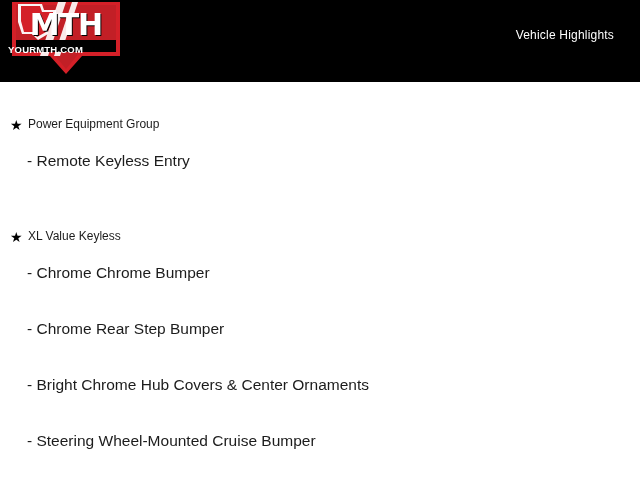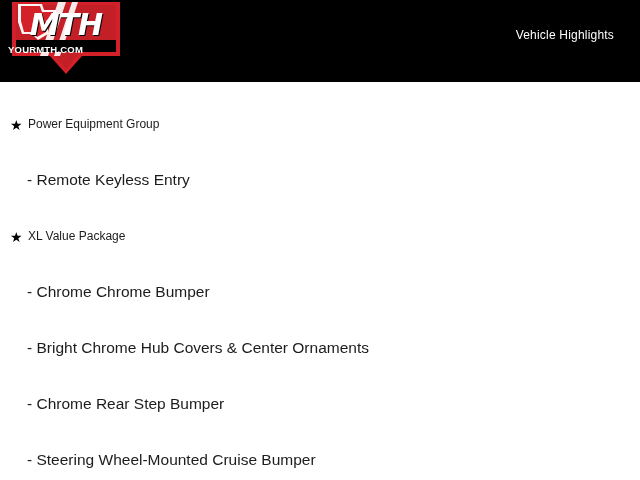--- a/index.html
+++ b/index.html
@@ -55,21 +55,20 @@
   }
   .logo-text {
     position: absolute;
     left: 0;
     top: 10px;
     width: 116px;
     text-align: center;
     color: #ffffff;
     font-family: "DejaVu Sans", sans-serif;
     font-weight: bold;
-    font-style: italic;
     font-size: 30px;
     letter-spacing: -1px;
     line-height: 30px;
     text-shadow: 1px 1px 0 #000;
   }
   .logo-sub {
     position: absolute;
     left: 0;
     top: 44px;
     width: 116px;
@@ -94,21 +93,21 @@
     box-sizing: border-box;
   }
   .row.group {
     padding: 0 0 0 10px;
     height: 56px;
     align-items: center;
   }
   .row.sub {
     padding: 0 0 0 27px;
     height: 56px;
-    align-items: center;
+    align-items: flex-start;
   }
   .bullet-star {
     width: 18px;
     color: #000000;
     font-size: 14px;
     line-height: 14px;
     text-align: left;
     flex: 0 0 18px;
     padding-top: 2px;
   }
@@ -161,33 +160,33 @@
       <div class="bullet-star">★</div>
       <div class="group-label">Power Equipment Group</div>
     </div>
 
     <div class="row sub">
       <div class="sub-label">-  Remote Keyless Entry</div>
     </div>
 
     <div class="row group">
       <div class="bullet-star">★</div>
-      <div class="group-label">XL Value Package</div>
+      <div class="group-label">XL Value Keyless</div>
     </div>
 
     <div class="row sub">
       <div class="sub-label">-  Chrome Chrome Bumper</div>
     </div>
 
     <div class="row sub">
-      <div class="sub-label">-  Bright Chrome Hub Covers &amp; Center Ornaments</div>
+      <div class="sub-label">-  Chrome Rear Step Bumper</div>
     </div>
 
     <div class="row sub">
-      <div class="sub-label">-  Chrome Rear Step Bumper</div>
+      <div class="sub-label">-  Bright Chrome Hub Covers &amp; Center Ornaments</div>
     </div>
 
     <div class="row sub">
       <div class="sub-label">-  Steering Wheel-Mounted Cruise Bumper</div>
     </div>
   </div>
 
 </div>
 
 </body></html>

